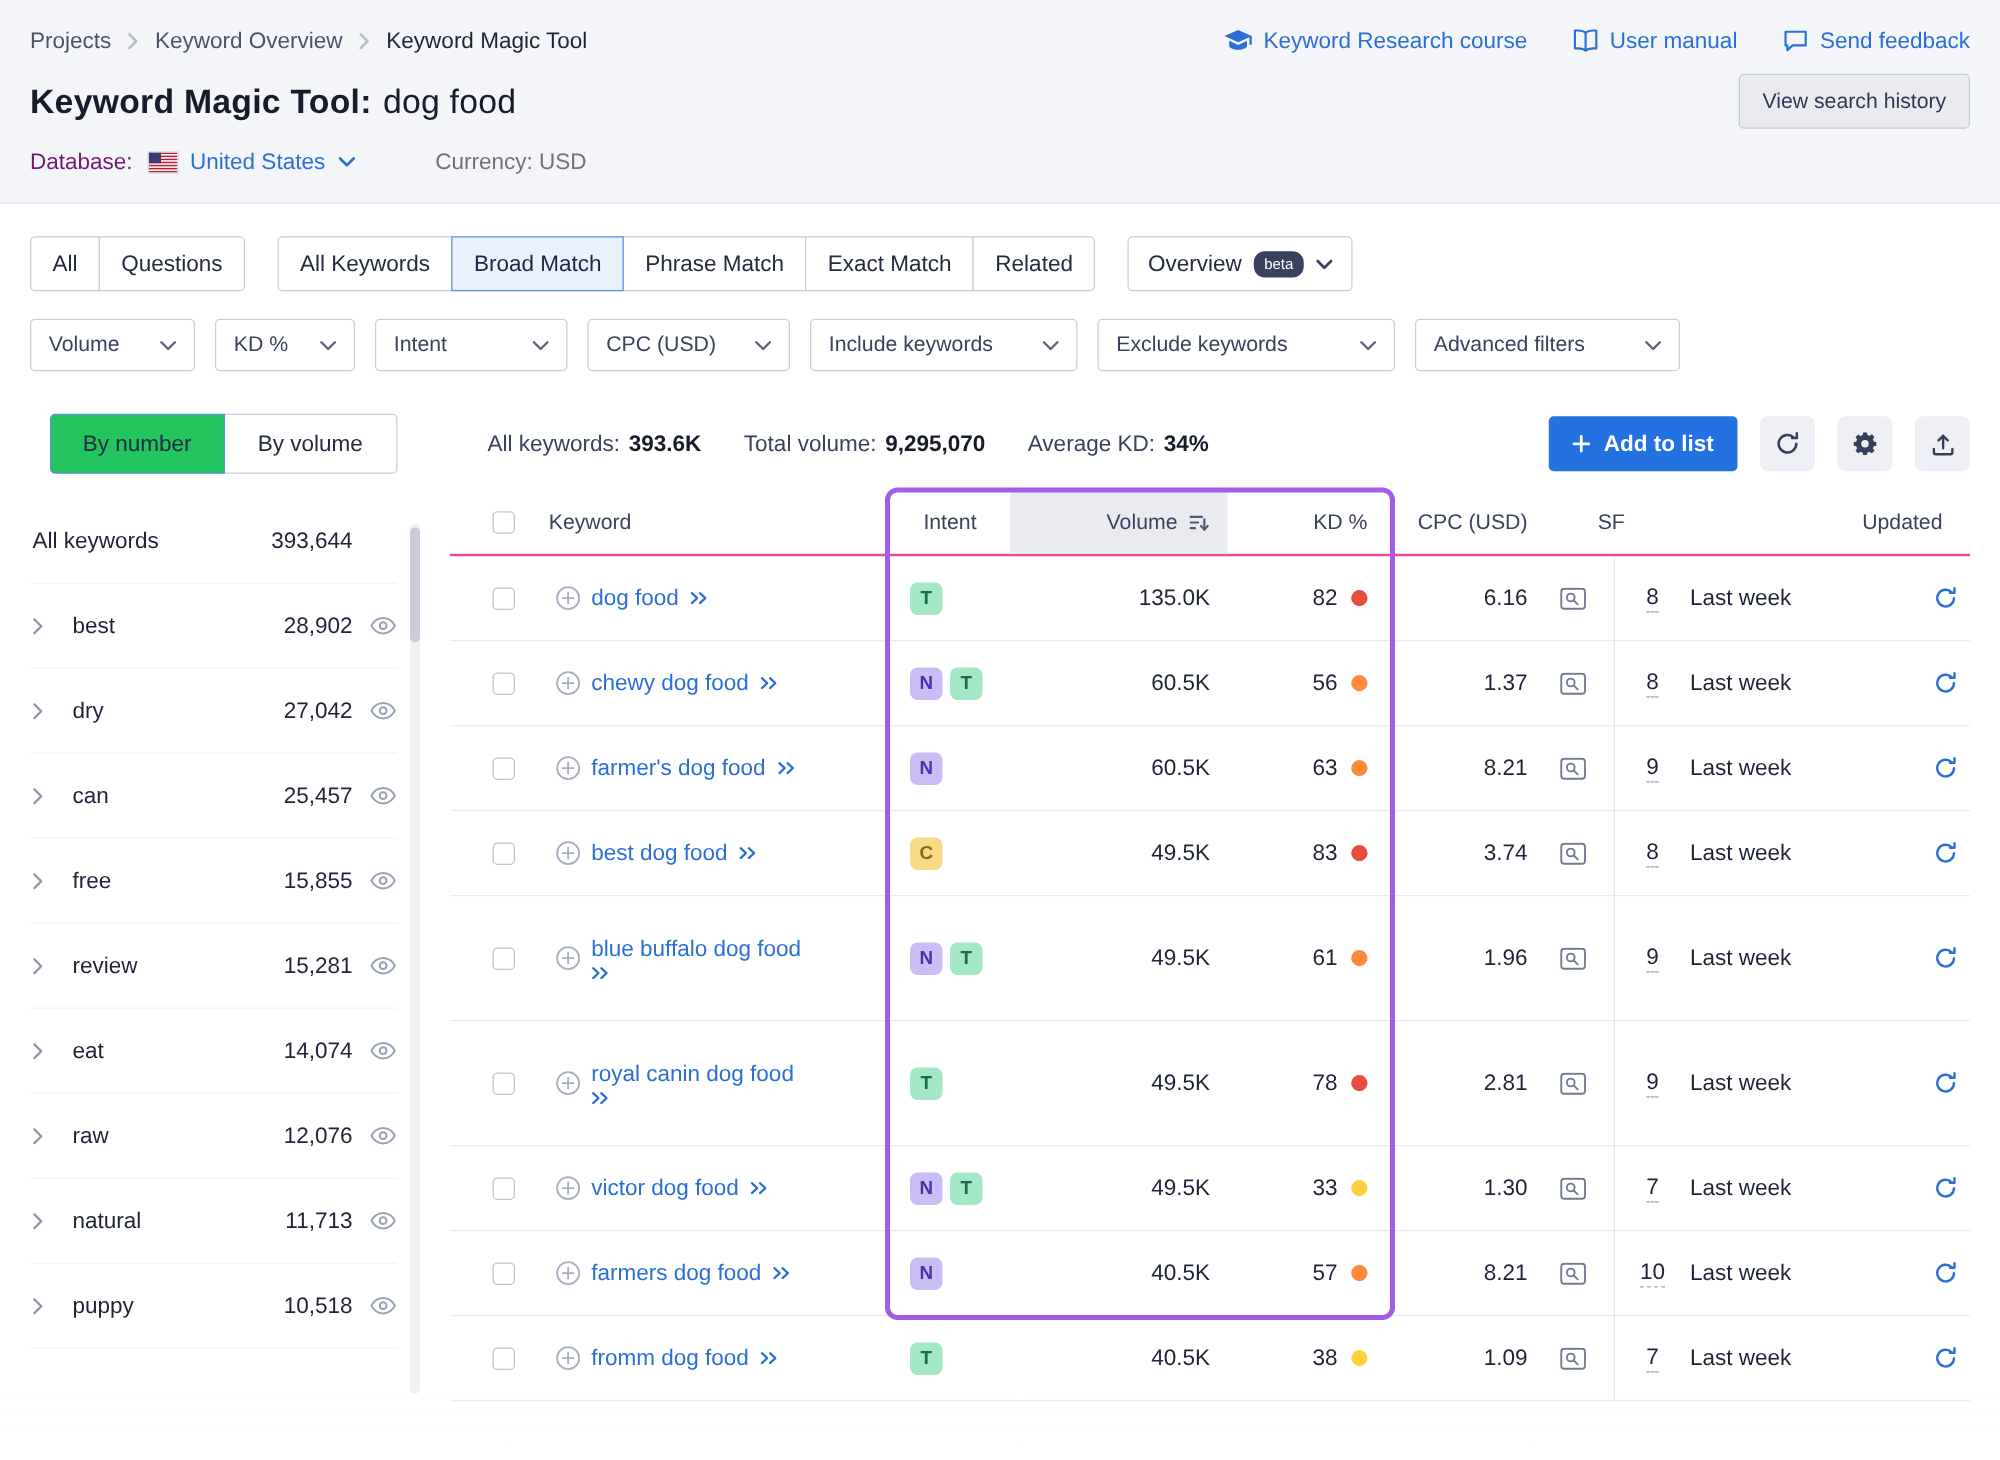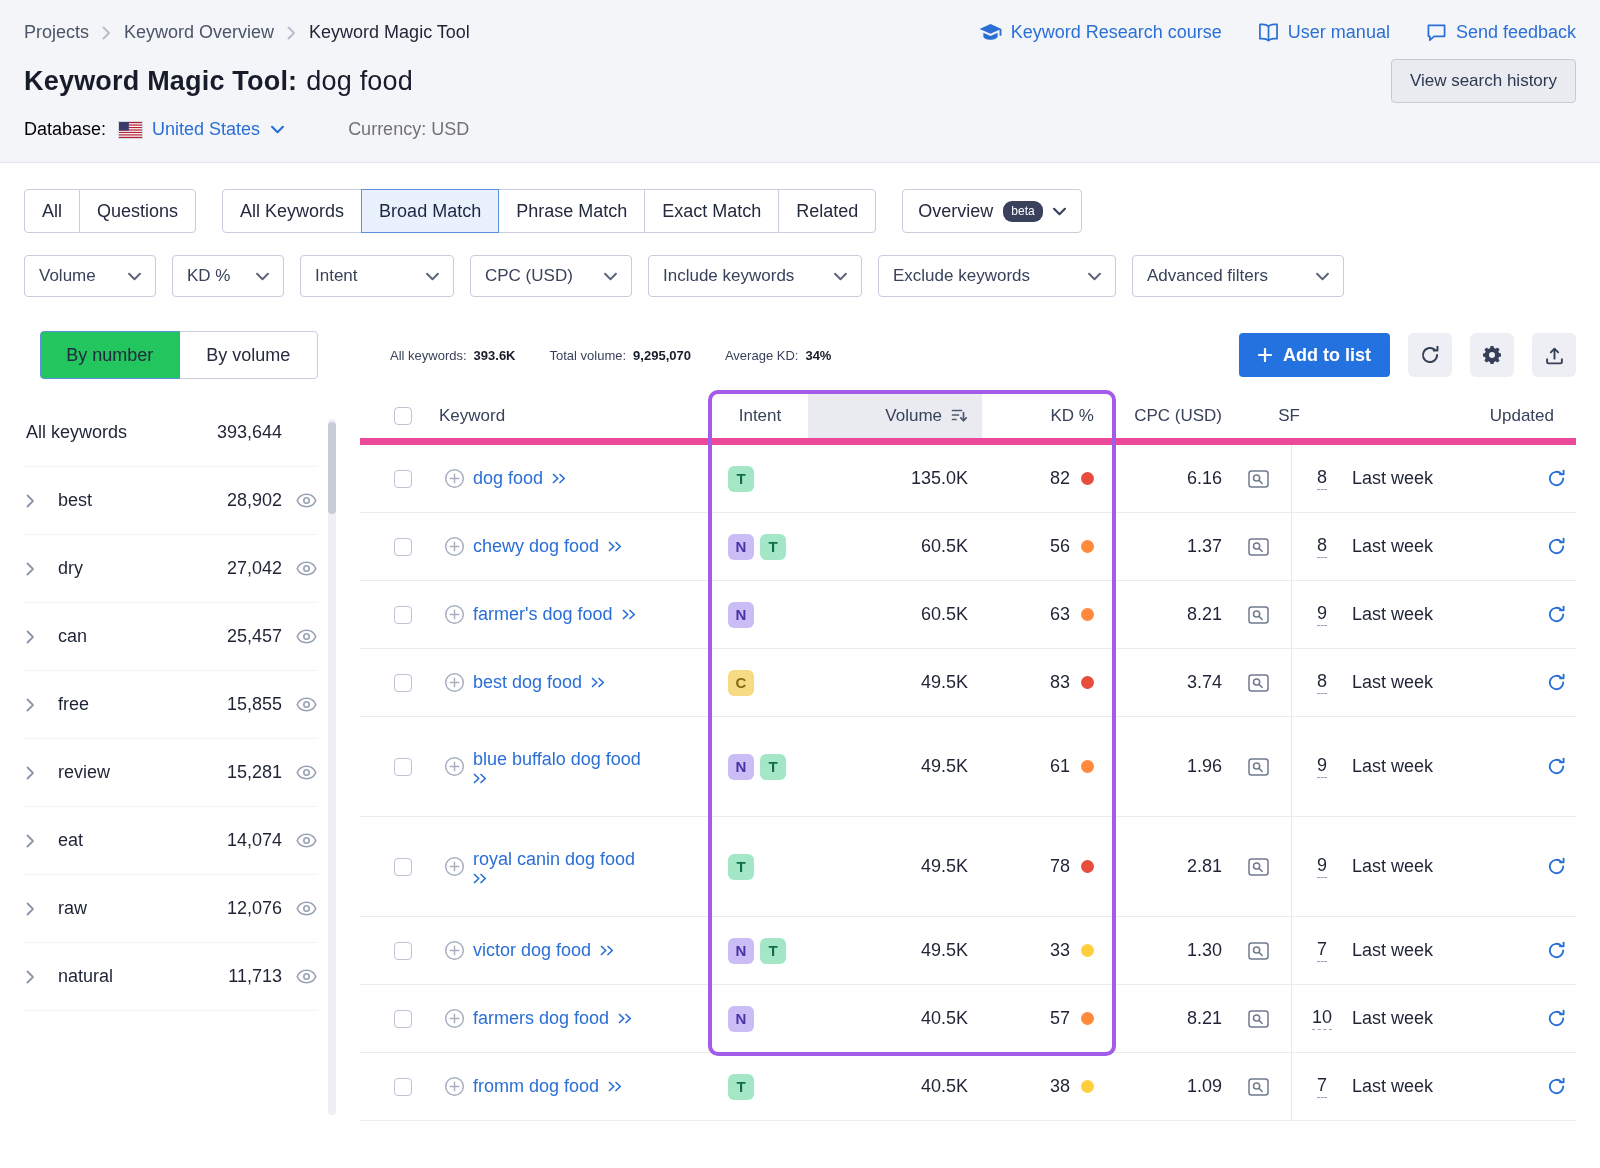--- a/index.html
+++ b/index.html
@@ -14,21 +14,21 @@
   .crumb{cursor:pointer}
   .crumb-last{color:#1e2436}
   .bc-sep{display:flex;align-items:center;color:#b7bfce}
   .top-links{display:flex;gap:36px;align-items:center}
   .top-link{display:flex;align-items:center;gap:9px;color:#2a6fd6;font-size:18px;cursor:pointer}
   .row2{display:flex;justify-content:space-between;align-items:center;margin-top:16px}
   .page-title{font-size:27px;font-weight:700;color:#171c2b;letter-spacing:.2px}
   .page-title .query{font-weight:500;margin-left:9px}
   .btn-history{background:#e9ebf1;border:1px solid #c3cad8;border-radius:4px;font-size:17px;color:#2e3850;padding:11px 18px;cursor:pointer}
   .row3{display:flex;align-items:center;margin-top:16px;font-size:18px}
-  .db-label{color:#000000;margin-right:12px}
+  .db-label{color:#701a75;margin-right:12px}
   .db-select{display:flex;align-items:center;gap:9px;color:#2a6fd6;cursor:pointer}
   .db-select .chev{margin-left:2px;display:flex}
   .flag{display:flex;border:1px solid #d7dae2}
   .currency{margin-left:64px;color:#737373}
 
   
   .tabs-row{display:flex;align-items:center;gap:26px;padding:26px 24px 2px;background:#fff}
   .tab-group{display:flex}
   .tab{height:44px;padding:0 17px;display:flex;align-items:center;background:#fff;border:1px solid #c8cedb;margin-left:-1px;font-size:18px;color:#242b3e;cursor:pointer;position:relative}
   .tab:first-child{border-radius:4px 0 0 4px;margin-left:0}
@@ -63,30 +63,30 @@
   .g-name.all{margin-left:2px}
   .g-count{margin-right:14px;color:#1e2436}
   .eye{width:22px;display:flex;align-items:center;color:#98a1b3}
   .eye-spacer{width:22px}
   .scrollbar{position:absolute;top:88px;right:0;width:8px;height:696px;background:#eef0f4;border-radius:4px}
   .scroll-thumb{position:absolute;top:3px;left:0;width:8px;height:92px;background:#c7ccd8;border-radius:4px}
 
   
   .main{flex:1;min-width:0}
   .summary{display:flex;align-items:center;height:48px;padding-left:30px}
-  .stat{font-size:13px;color:#38425a;margin-right:34px;display:flex;align-items:flex-end;gap:7px}
+  .stat{font-size:18px;color:#38425a;margin-right:34px;display:flex;align-items:flex-end;gap:7px}
   .stat b{color:#171c2b}
   .summary-actions{margin-left:auto;display:flex;gap:18px;align-items:center}
   .btn-add{height:44px;background:#2472e0;color:#fff;border:none;border-radius:4px;font-size:18px;font-weight:700;padding:0 19px;display:flex;align-items:center;gap:11px;cursor:pointer}
   .icon-btn{width:44px;height:44px;border-radius:6px;background:#edeff4;border:none;display:flex;align-items:center;justify-content:center;color:#353f57;cursor:pointer}
 
   .table-box{position:relative;margin-top:14px}
   .purple{position:absolute;left:348px;top:-3px;width:408px;height:666px;border:4px solid #a35ce8;border-radius:10px;pointer-events:none;z-index:5}
 
-  .t-head{display:flex;height:52px;align-items:stretch;border-bottom:7px solid #ec4899;font-size:17px;color:#38425a}
+  .t-head{display:flex;height:52px;align-items:stretch;border-bottom:2px solid #ec4899;font-size:17px;color:#38425a}
   .t-head>div{display:flex;align-items:center}
   .c-check{width:70px;padding-left:34px;display:flex;align-items:center}
   .checkbox{width:18px;height:18px;border:1.5px solid #bcc3d2;border-radius:4px;background:#fff;display:inline-block;cursor:pointer;flex:none}
   .h-kw{width:282px;padding-left:9px}
   .h-intent{width:96px;justify-content:center}
   .h-vol{width:174px;background:#e9ebf1;justify-content:flex-end;gap:9px;padding-right:14px}
   .h-kd{width:130px;justify-content:flex-end;padding-right:18px}
   .h-cpc{width:114px;justify-content:flex-end;padding-right:4px}
   .h-serpsf{width:126px;justify-content:center}
   .h-upd{flex:1;justify-content:flex-end;padding-right:22px}
@@ -407,20 +407,35 @@
           </span>
         </div>
         <div class="side-row">
           <span class="chev-r">
             <svg width="9" height="14" viewBox="0 0 9 14">
               <path d="M1.5 1.5L7 7l-5.5 5.5" fill="none" stroke="currentColor" stroke-width="1.8" stroke-linecap="round" stroke-linejoin="round"></path>
             </svg>
           </span>
           <span class="g-name">natural</span>
           <span class="g-count">11,713</span>
+          <span class="eye">
+            <svg width="21" height="15" viewBox="0 0 21 15" fill="none" stroke="currentColor" stroke-width="1.6">
+              <path d="M10.5 1.3C6 1.3 2.5 4.4 1.2 7.5c1.3 3.1 4.8 6.2 9.3 6.2s8-3.1 9.3-6.2c-1.3-3.1-4.8-6.2-9.3-6.2z"></path>
+              <circle cx="10.5" cy="7.5" r="2.7"></circle>
+            </svg>
+          </span>
+        </div>
+        <div class="side-row">
+          <span class="chev-r">
+            <svg width="9" height="14" viewBox="0 0 9 14">
+              <path d="M1.5 1.5L7 7l-5.5 5.5" fill="none" stroke="currentColor" stroke-width="1.8" stroke-linecap="round" stroke-linejoin="round"></path>
+            </svg>
+          </span>
+          <span class="g-name">puppy</span>
+          <span class="g-count">10,518</span>
           <span class="eye">
             <svg width="21" height="15" viewBox="0 0 21 15" fill="none" stroke="currentColor" stroke-width="1.6">
               <path d="M10.5 1.3C6 1.3 2.5 4.4 1.2 7.5c1.3 3.1 4.8 6.2 9.3 6.2s8-3.1 9.3-6.2c-1.3-3.1-4.8-6.2-9.3-6.2z"></path>
               <circle cx="10.5" cy="7.5" r="2.7"></circle>
             </svg>
           </span>
         </div>
       </div>
     <div class="scrollbar">
       <div class="scroll-thumb"></div>

